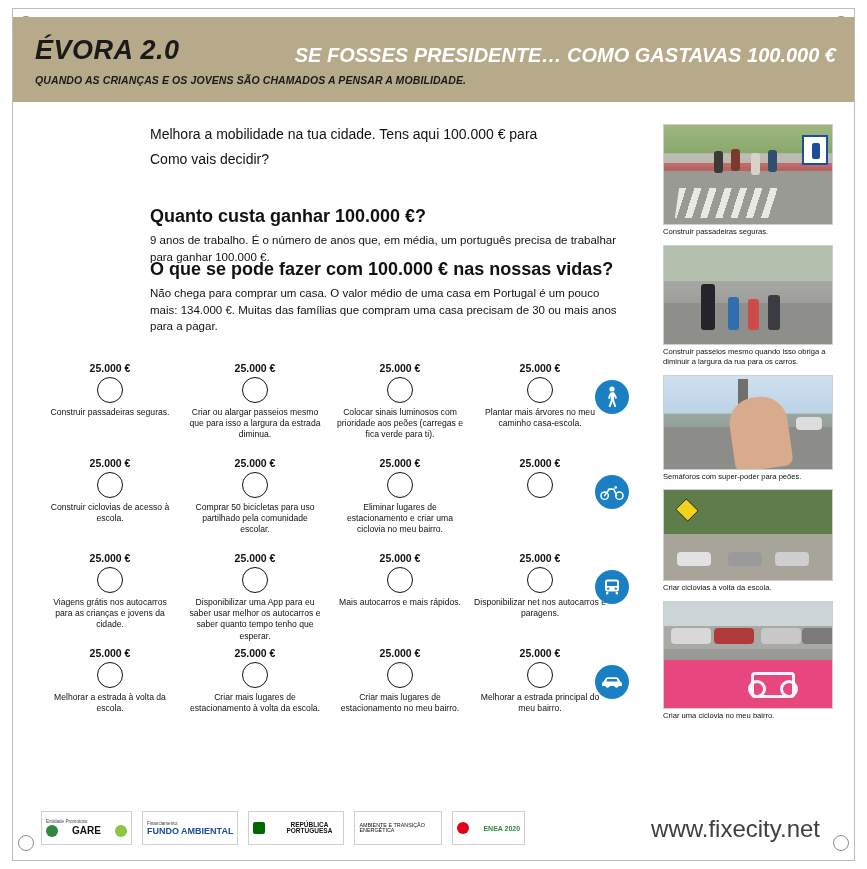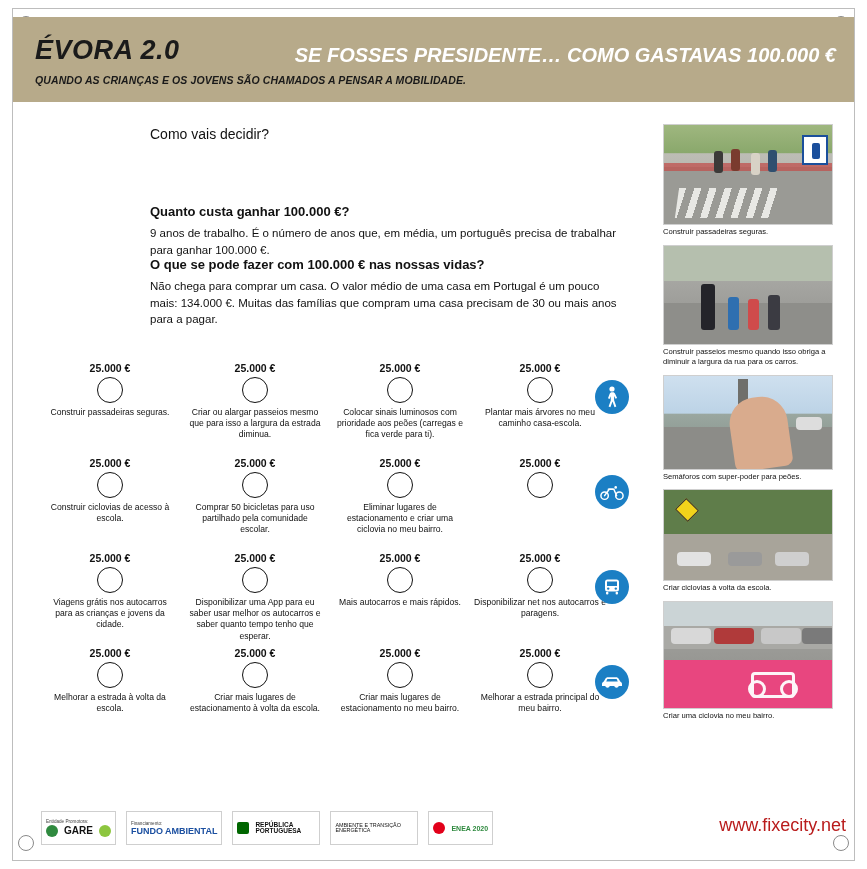--- a/index.html
+++ b/index.html
@@ -88,21 +88,21 @@
     position: absolute;
     left: 150px;
     width: 470px;
     font-size: 11.5px;
     line-height: 1.45;
   }
   .block.b1 { top: 203px; }
   .block.b2 { top: 256px; }
   .block h4 {
     margin: 0 0 3px 0;
-    font-size: 13px;
+    font-size: 18px;
     font-weight: bold;
   }
   .block p { margin: 0; }
 
   
   .grid {
     position: absolute;
     left: 30px; top: 362px;
     width: 570px;
   }
@@ -242,47 +242,48 @@
     border: 1px solid #cfcfcf;
     background: #fff;
     padding: 2px 4px;
     display: flex;
     flex-direction: column;
     justify-content: center;
     height: 34px;
   }
   .logo-cap { font-size: 4.6px; color: #444; margin-bottom: 1px; }
   .logo-main { font-size: 10px; font-weight: bold; line-height: 1; }
-  .logo-row { display:flex; align-items:center; gap:6px; }
+  .logo-row { display:flex; align-items:center; gap:14px;text-align:center; }
   .dot { width: 12px; height: 12px; border-radius: 50%; }
   .site {
     position: absolute;
-    right: 8px; top: 6px;
-    font-size: 18px;
-    color: #b91c1c;
+    right: 34px; top: 6px;
+    font-size: 24px;
+    color: #404040;
   }
 </style>
 </head>
 <body>
 
 <div class="page"></div>
 <div class="corner tl"></div>
 <div class="corner tr"></div>
 <div class="corner bl"></div>
 <div class="corner br"></div>
 
 <div class="header">
   <div class="header-inner">
     <div class="brand">ÉVORA 2.0</div>
     <div class="brand-sub">QUANDO AS CRIANÇAS E OS JOVENS SÃO CHAMADOS A PENSAR A MOBILIDADE.</div>
     <div class="header-title">SE FOSSES PRESIDENTE… COMO GASTAVAS 100.000 €</div>
   </div>
 </div>
 
 <div class="intro">
+  <p class="lead">Melhora a mobilidade na tua cidade. Tens aqui 100.000 € para</p>
   <p class="lead">Como vais decidir?</p>
 </div>
 
 <div class="block b1">
   <h4>Quanto custa ganhar  100.000 €?</h4>
   <p>9 anos de trabalho.  É o número de anos que, em média, um português precisa de trabalhar para ganhar 100.000 €.</p>
 </div>
 
 <div class="block b2">
   <h4>O que se pode fazer com 100.000 € nas nossas vidas?</h4>

